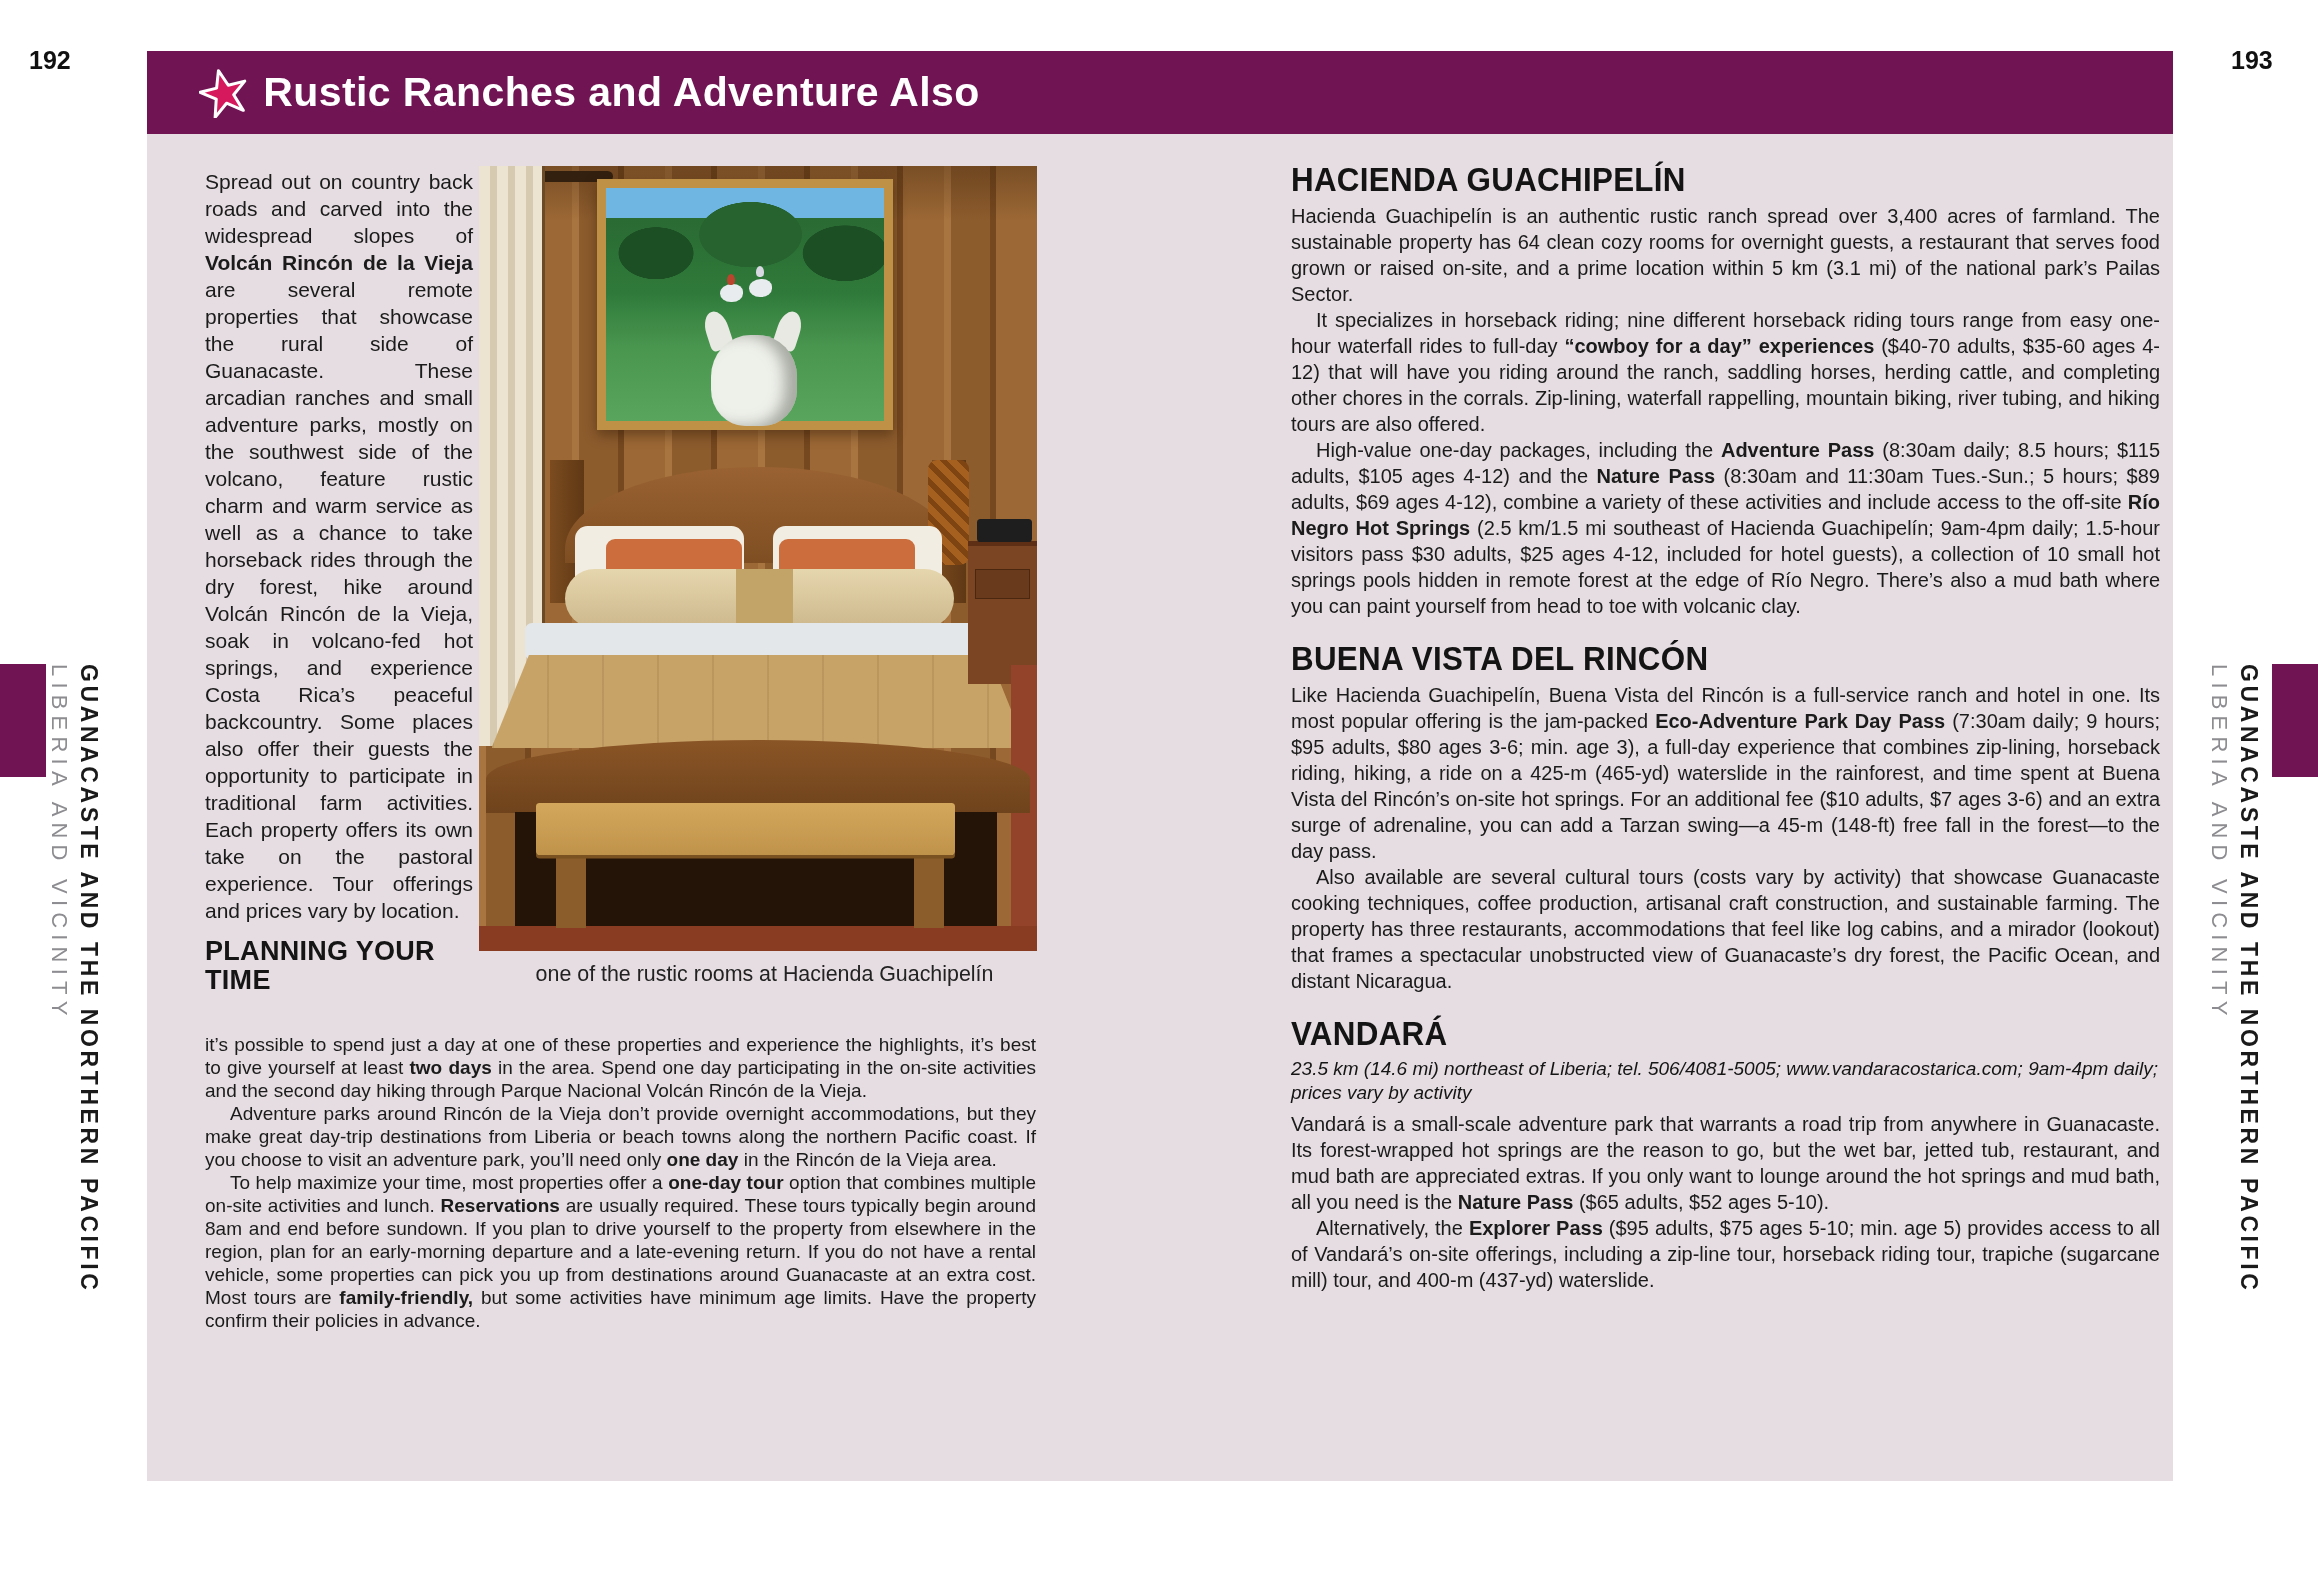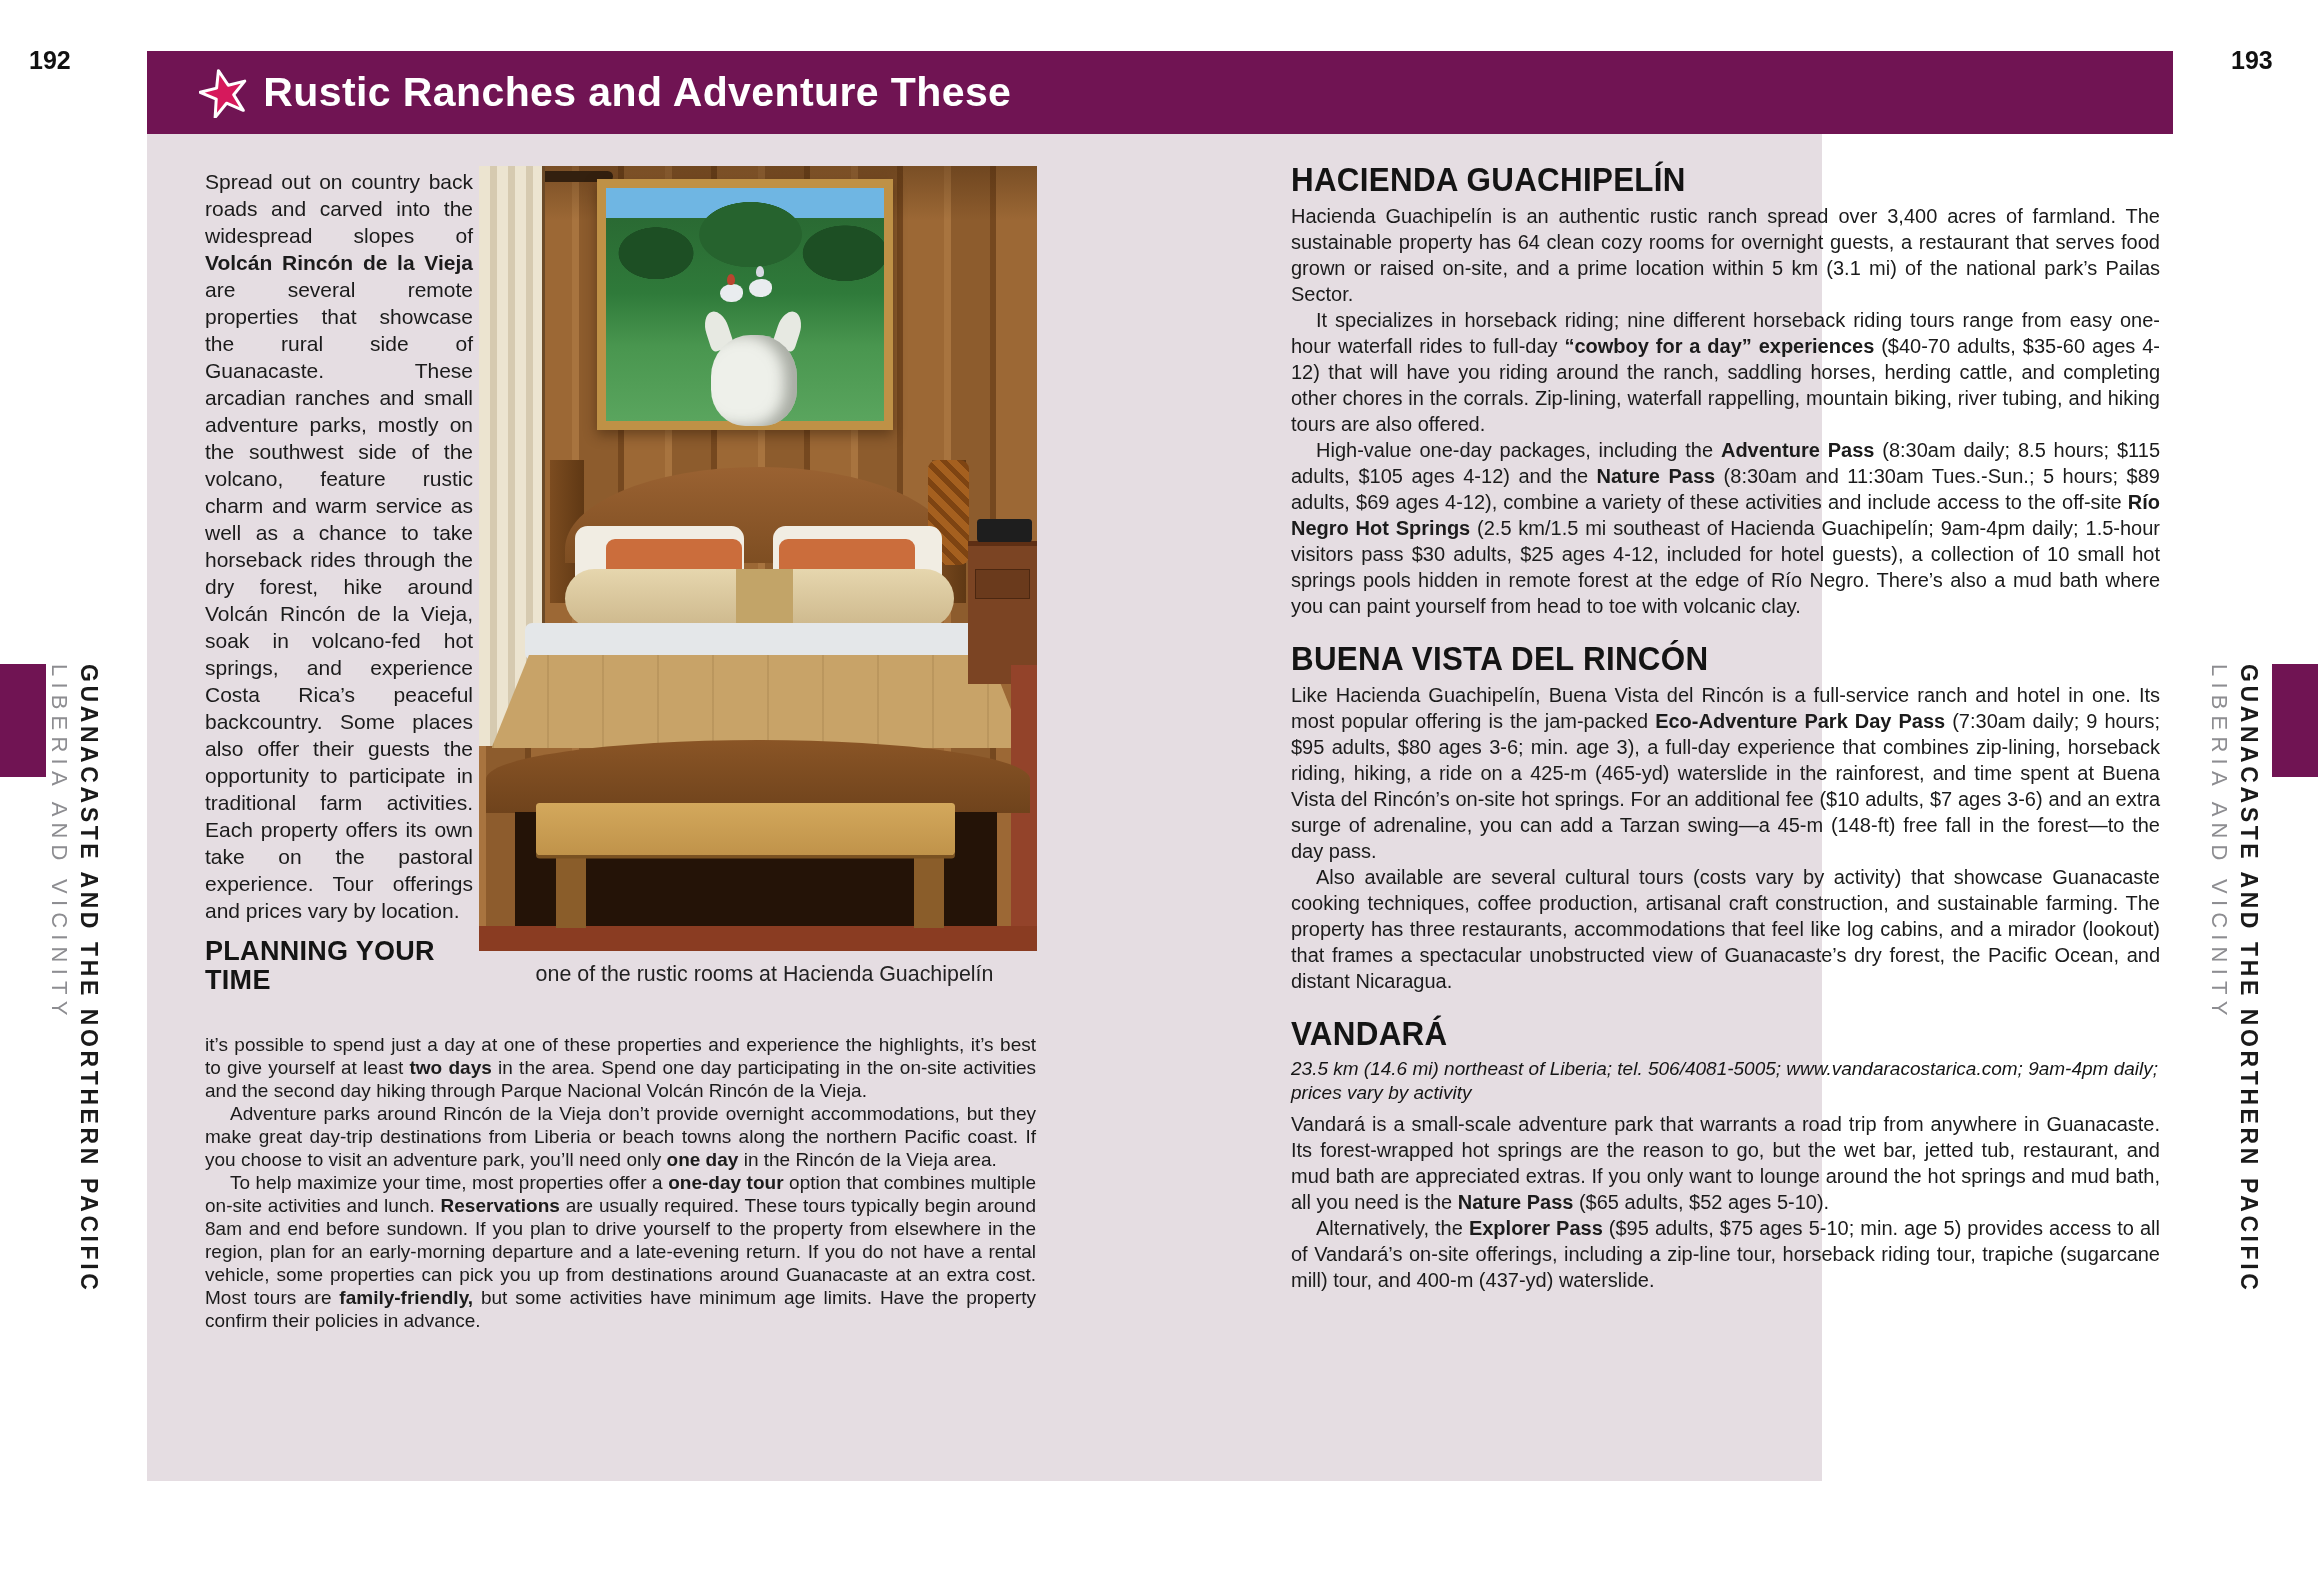--- a/index.html
+++ b/index.html
@@ -15,21 +15,21 @@
   
   .band {
     position:absolute; left:147px; top:51px; width:2026px; height:83px;
     background:#701453; display:flex; align-items:center; padding-left:52px;
   }
   .band .star { width:50px; height:50px; margin-right:14.3px; flex:0 0 auto; }
   .band-title { color:#ffffff; font-weight:bold; font-size:41px; letter-spacing:0.4px; }
 
   
   .content {
-    position:absolute; left:147px; top:134px; width:1675px; height:1347px;
+    position:absolute; left:147px; top:134px; width:2026px; height:1347px;
     background:#e5dde2;
   }
 
   
   .intro-col { position:absolute; left:58px; top:34px; width:268px; }
   .intro-p { font-size:21px; line-height:27px; text-align:justify; }
   .planning-h { font-size:27px; line-height:29px; font-weight:bold; letter-spacing:0.3px; margin-top:13.4px; color:#151515; }
   .colp { margin-top:8px; font-size:18.3px; line-height:23px; text-align:justify; }
 
   
@@ -128,21 +128,21 @@
 
 <div class="spread">
 
   <div class="pagenum left">192</div>
   <div class="pagenum right">193</div>
 
   <div class="band">
     <svg class="star" viewBox="0 0 100 100">
       <polygon points="50,4 62,37 96,37 68,58 79,93 50,71 21,93 32,58 4,37 38,37" fill="#d6195c" stroke="#ffffff" stroke-width="6" stroke-linejoin="round" transform="rotate(-14 50 50)"></polygon>
     </svg>
-    <span class="band-title">Rustic Ranches and Adventure These</span>
+    <span class="band-title">Rustic Ranches and Adventure Also</span>
   </div>
 
   <div class="content">
 
     <div class="intro-col">
       <p class="intro-p"><span>Spread out on country back roads and carved into the widespread slopes of </span><b>Volcán Rincón de la Vieja</b><span> are several remote properties that showcase the rural side of Guanacaste. These arcadian ranches and small adventure parks, mostly on the southwest side of the volcano, feature rustic charm and warm service as well as a chance to take horseback rides through the dry forest, hike around Volcán Rincón de la Vieja, soak in volcano-fed hot springs, and experience Costa Rica’s peaceful backcountry. Some places also offer their guests the opportunity to participate in traditional farm activities. Each property offers its own take on the pastoral experience. Tour offerings and prices vary by location.</span></p>
       <h3 class="planning-h">PLANNING YOUR TIME</h3>
     </div>
 
     <div class="photo">

